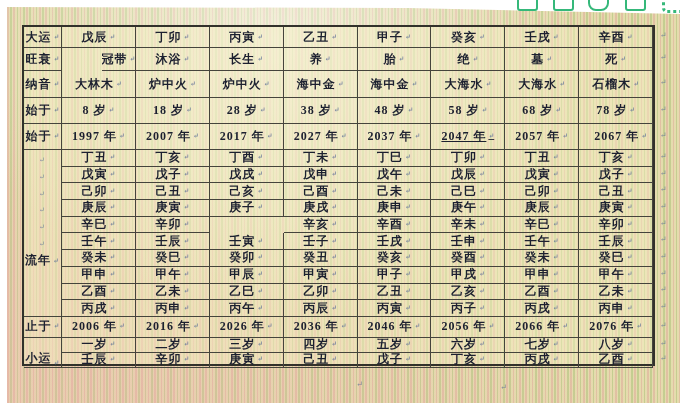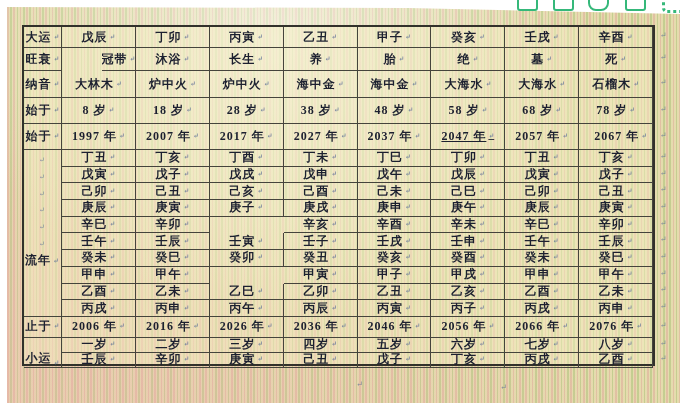--- a/index.html
+++ b/index.html
@@ -258,20 +258,23 @@
     </div>
     <div class="cell" data-mark="↵" style="grid-area: 9 / 4;">
       <span>庚子</span>
     </div>
     <div class="cell" data-mark="↵" style="grid-area: 11 / 4;">
       <span>壬寅</span>
     </div>
     <div class="cell" data-mark="↵" style="grid-area: 12 / 4;">
       <span>癸卯</span>
     </div>
+    <div class="cell" data-mark="↵" style="grid-area: 13 / 4;">
+      <span>甲辰</span>
+    </div>
     <div class="cell" data-mark="↵" style="grid-area: 14 / 4;">
       <span>乙巳</span>
     </div>
     <div class="cell" data-mark="↵" style="grid-area: 15 / 4;">
       <span>丙午</span>
     </div>
     <div class="cell" data-mark="↵" style="grid-area: 16 / 4;">
       <span>2026 年</span>
     </div>
     <div class="cell" data-mark="↵" style="grid-area: 17 / 4;">

